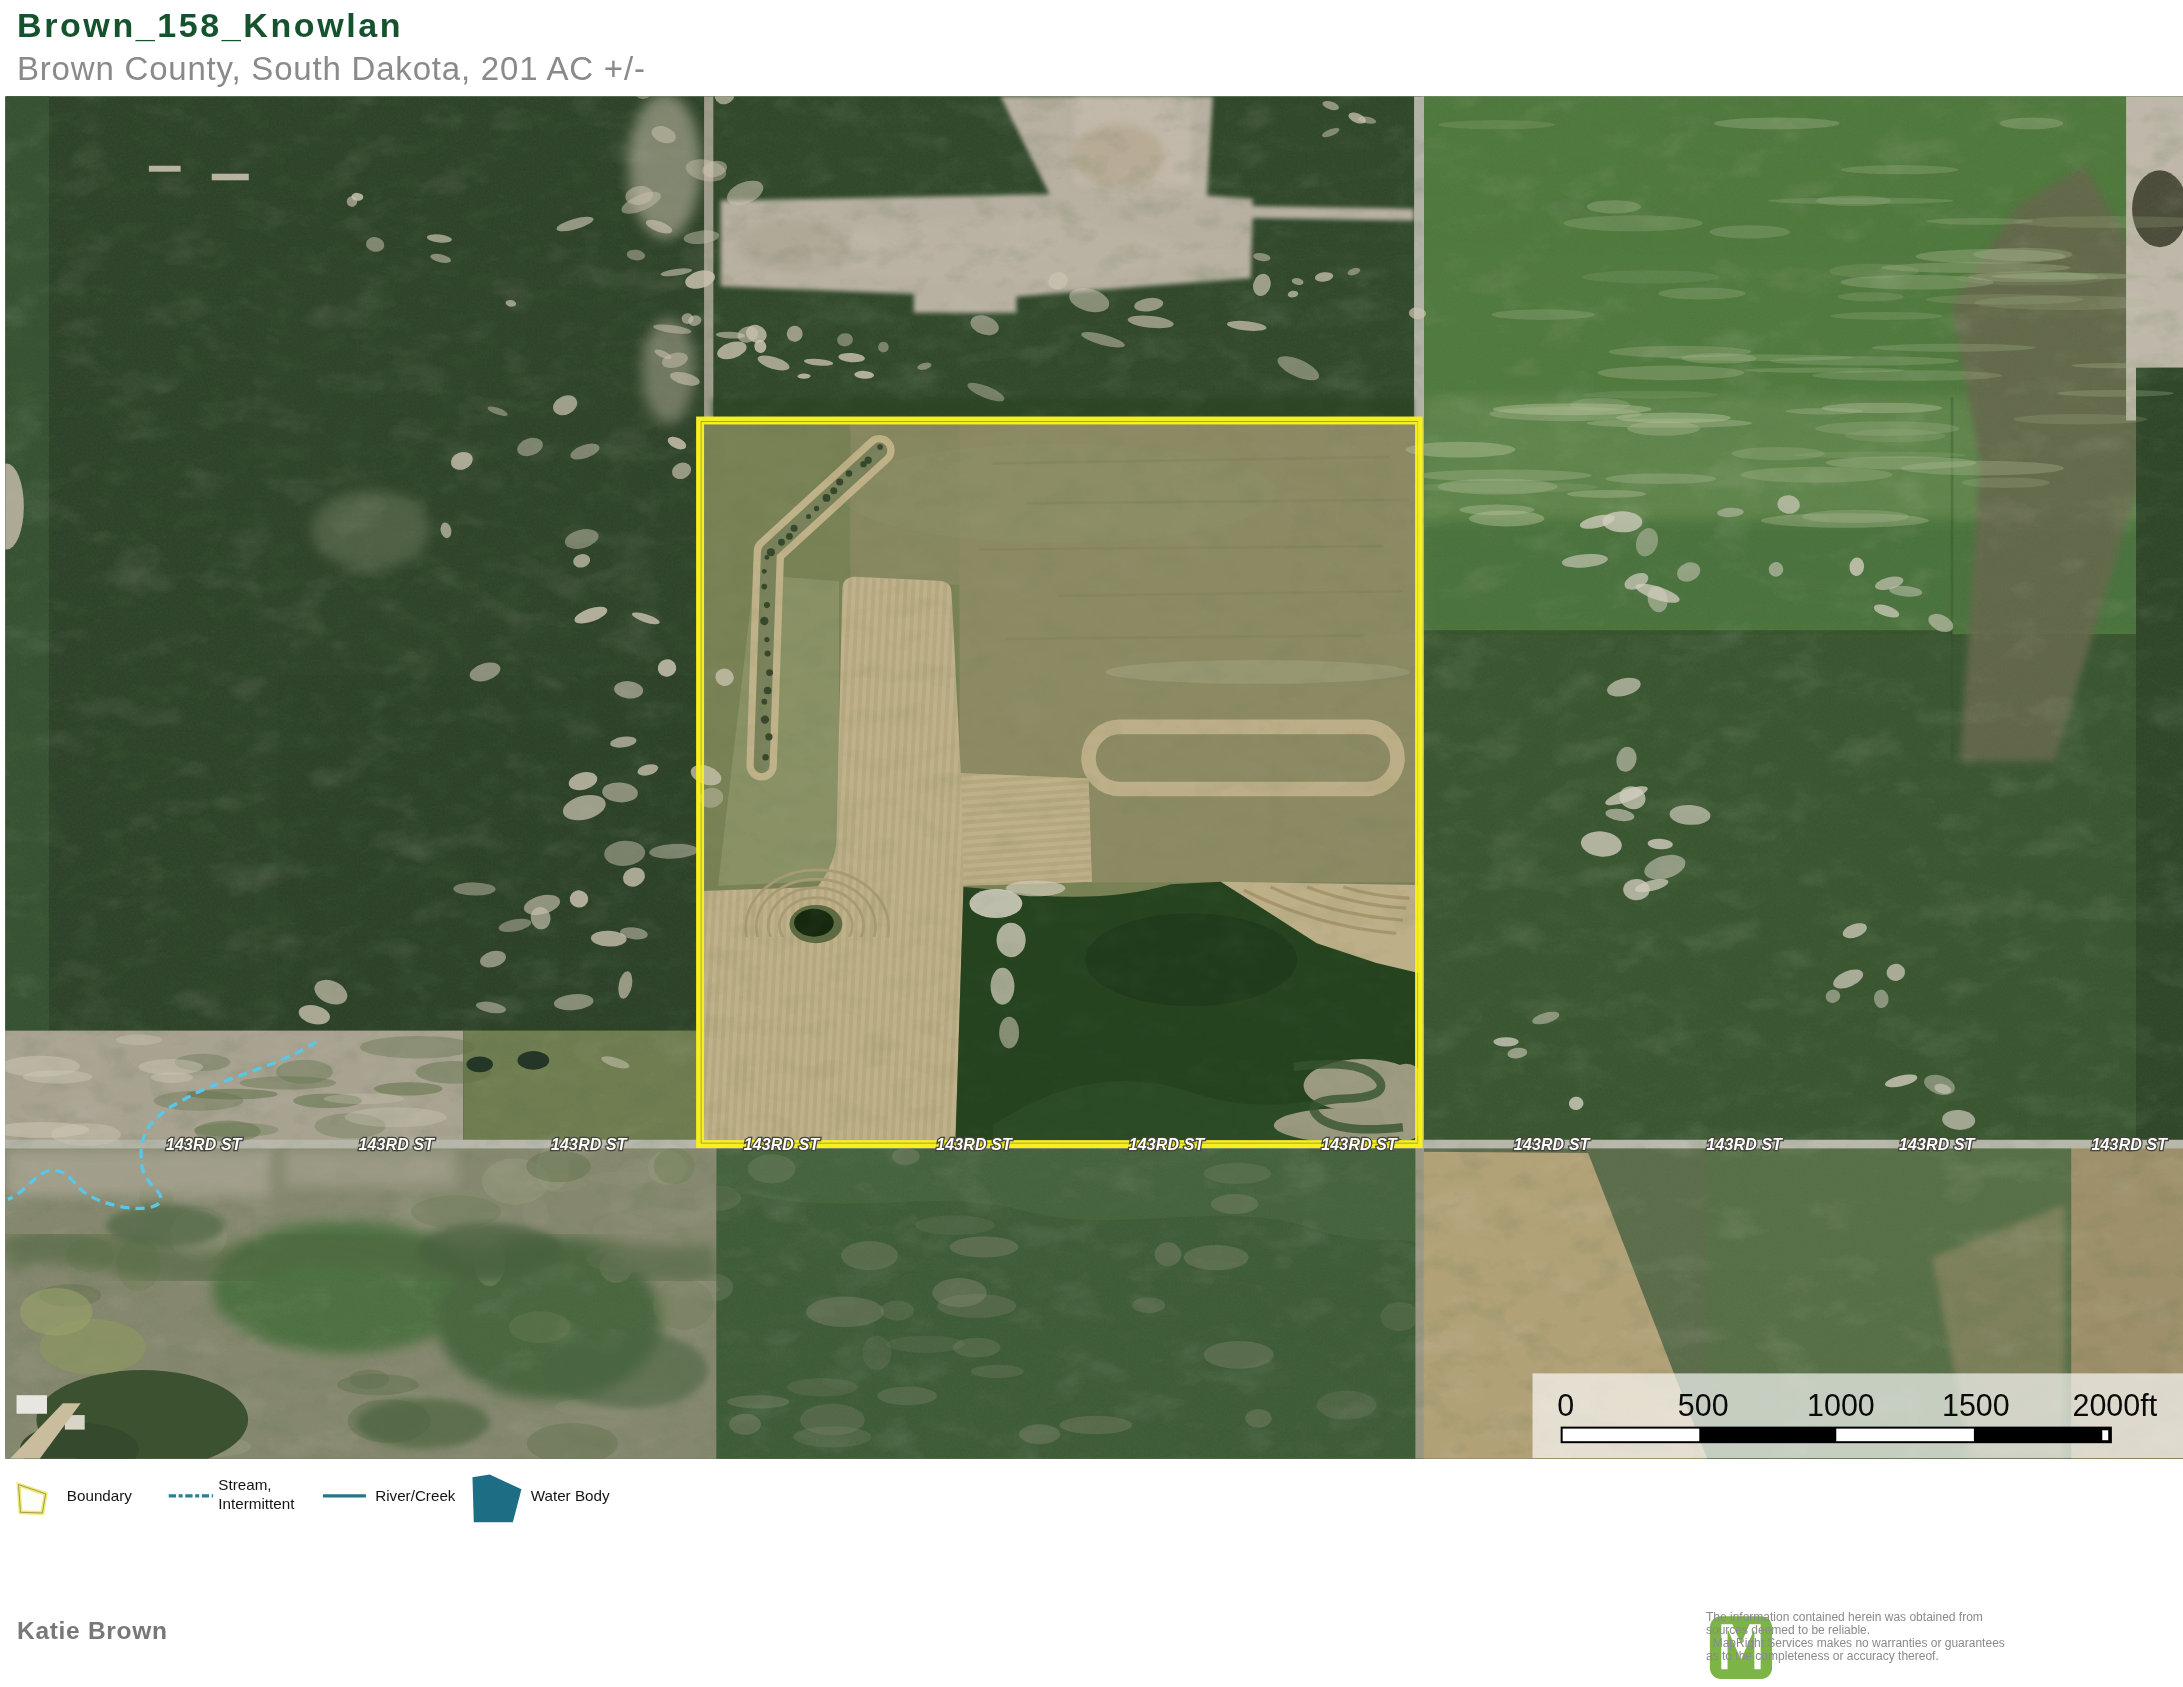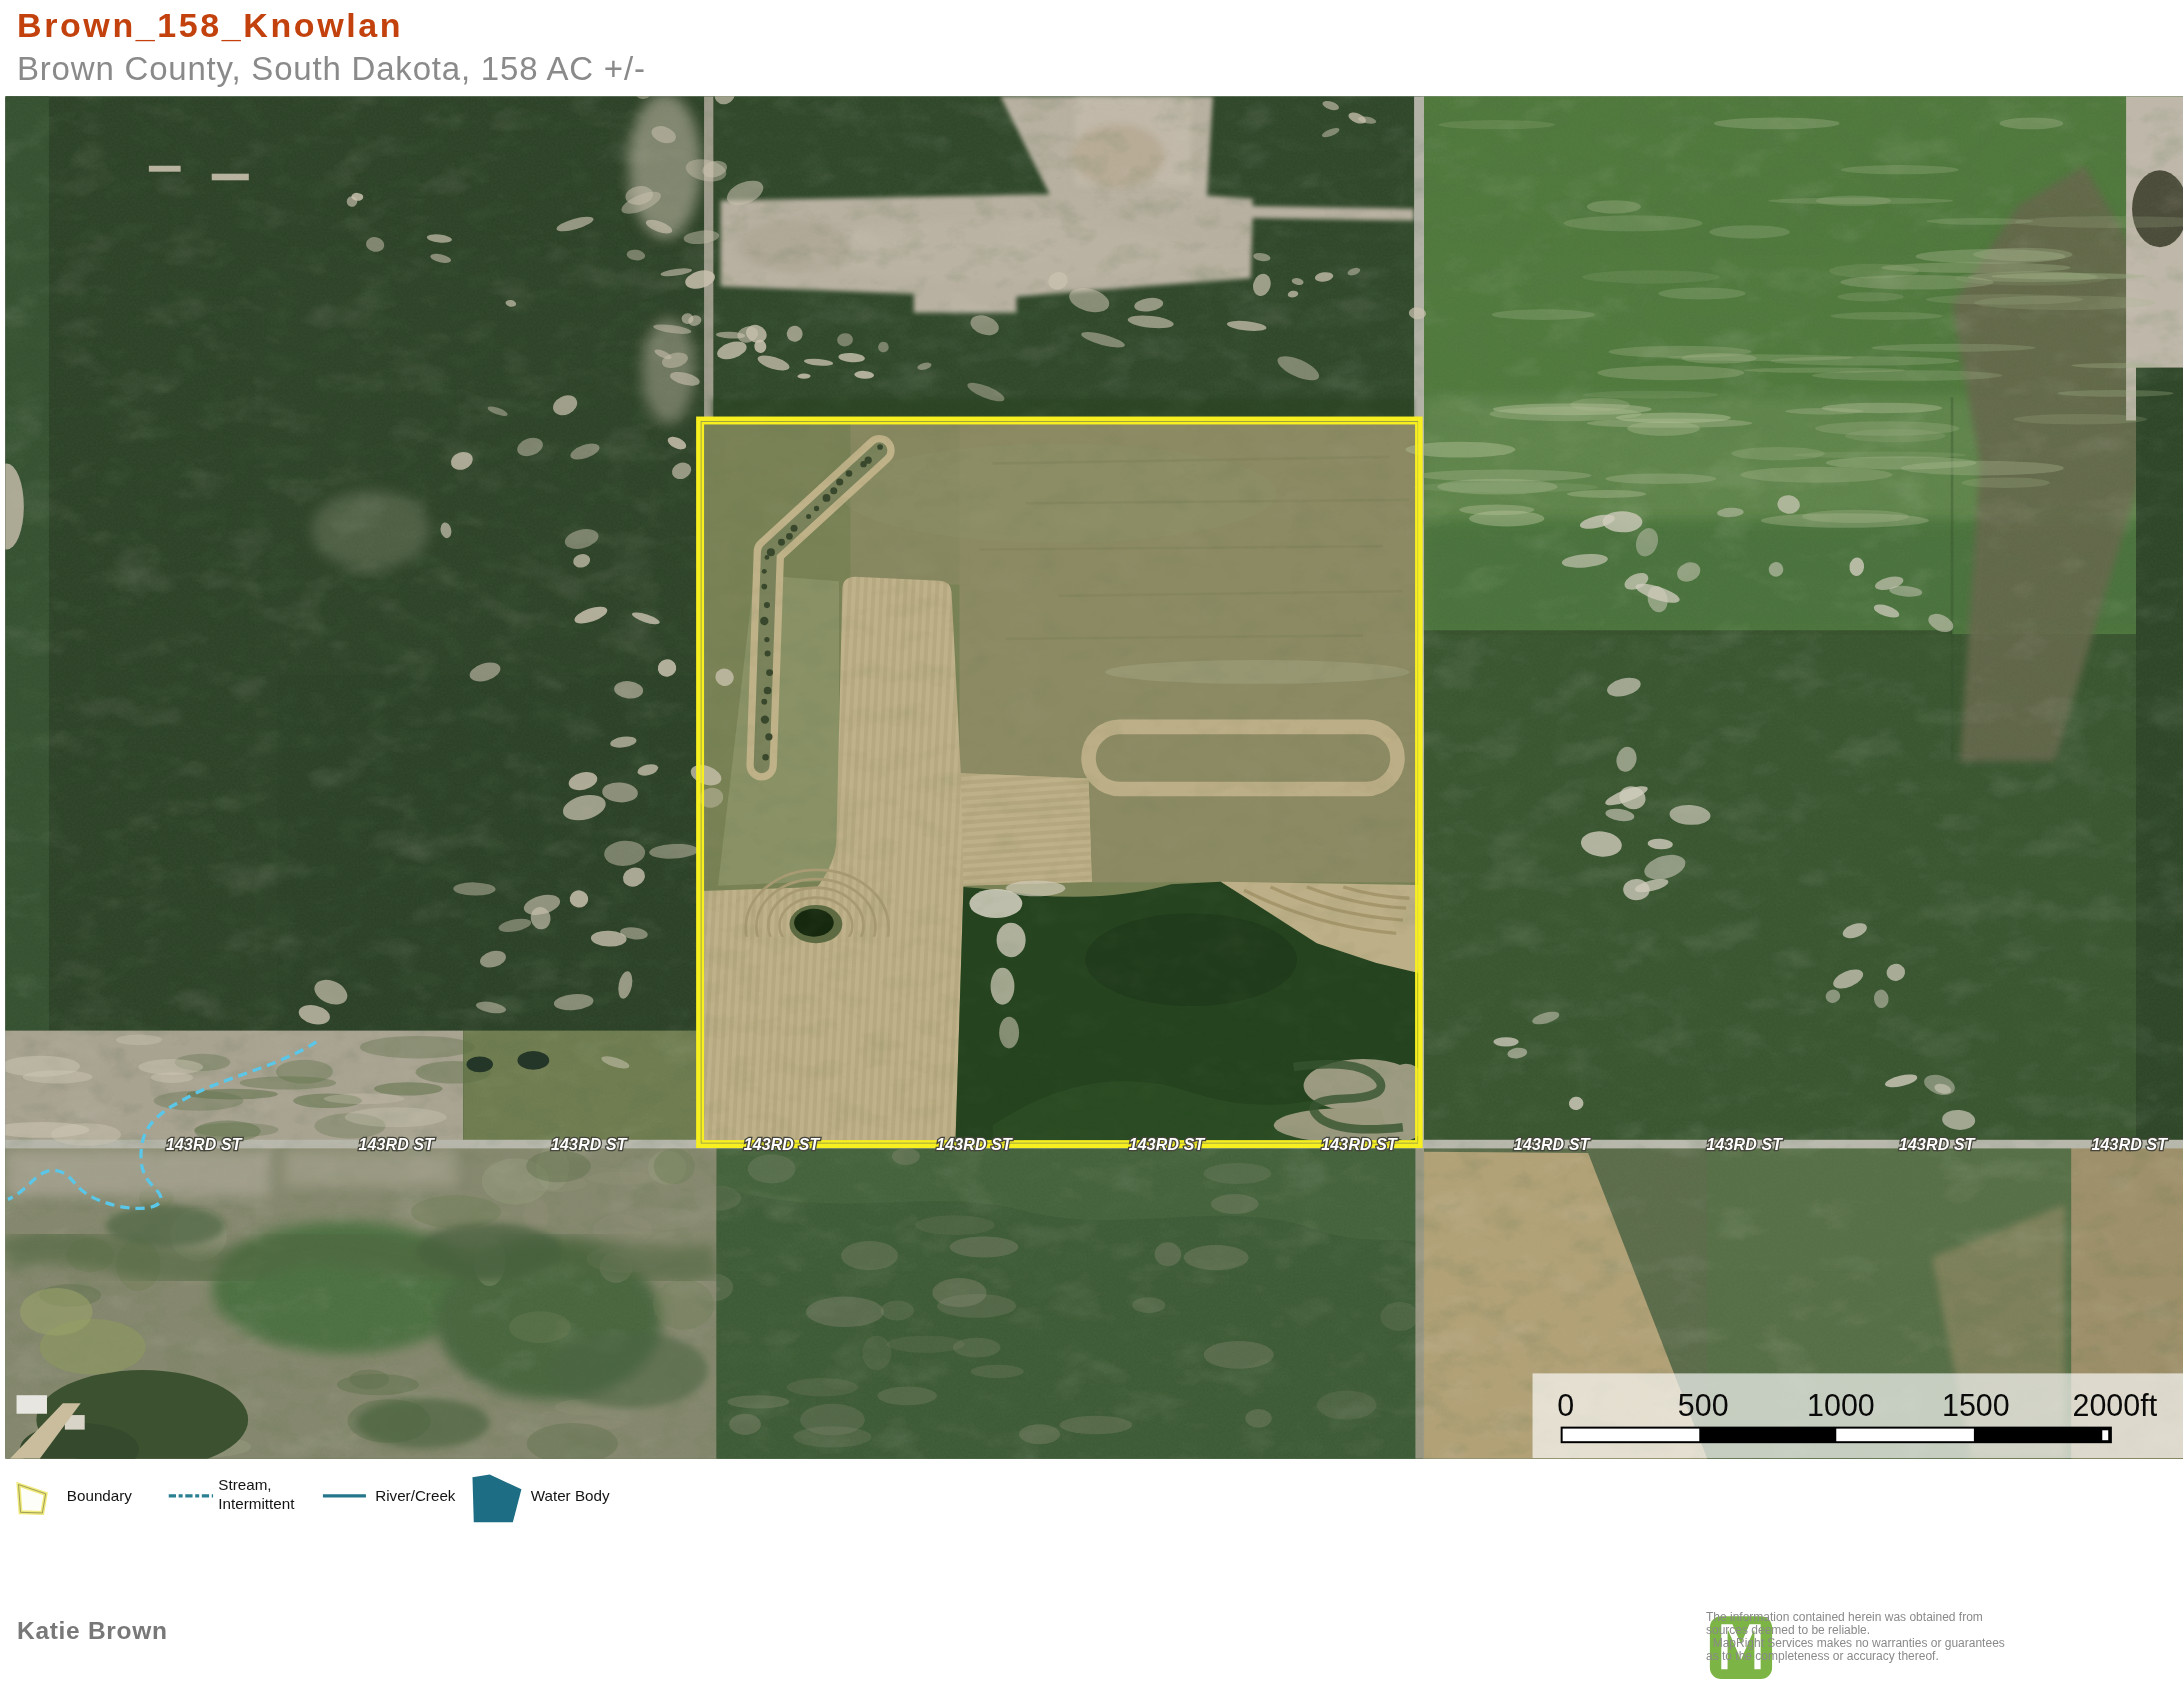--- a/index.html
+++ b/index.html
@@ -1,22 +1,22 @@
 <!DOCTYPE html>
 <html style="font-size:10.6px"><head><meta charset="utf-8">
 <style>
 html,body{margin:0;padding:0;background:#fff;}
 body{width:2183px;height:1688px;position:relative;font-family:"Liberation Sans",sans-serif;overflow:hidden;}
-.t1{position:absolute;left:17px;top:6px;font-size:34px;font-weight:bold;color:#c2410c;letter-spacing:2.6px;}
+.t1{position:absolute;left:17px;top:6px;font-size:34px;font-weight:bold;color:#14532d;letter-spacing:2.6px;}
 .t2{position:absolute;left:17px;top:50px;font-size:33px;color:#8a8a8a;letter-spacing:0.8px;}
 .katie{position:absolute;left:17px;top:1617px;font-size:24.5px;font-weight:bold;color:#787878;letter-spacing:0.7px;}
 .disc{position:absolute;left:1706px;top:1611px;font-size:12px;color:#8a8a8a;line-height:13px;white-space:pre;}
 </style></head><body>
 <div class="t1">Brown_158_Knowlan</div>
-<div class="t2">Brown County, South Dakota, 158 AC +/-</div>
+<div class="t2">Brown County, South Dakota, 201 AC +/-</div>
 <svg width="2183" height="1688" viewBox="0 0 3299 2550" style="position:absolute;left:0;top:0">
 <defs>
 <clipPath id="mapclip">
         <rect x="8" y="145" width="3291" height="2059"></rect>
       </clipPath>
 <filter id="b3" x="-50%" y="-50%" width="200%" height="200%">
         <feGaussianBlur stdDeviation="3"></feGaussianBlur>
       </filter>
 <filter id="b6" x="-50%" y="-50%" width="200%" height="200%">
         <feGaussianBlur stdDeviation="6"></feGaussianBlur>

